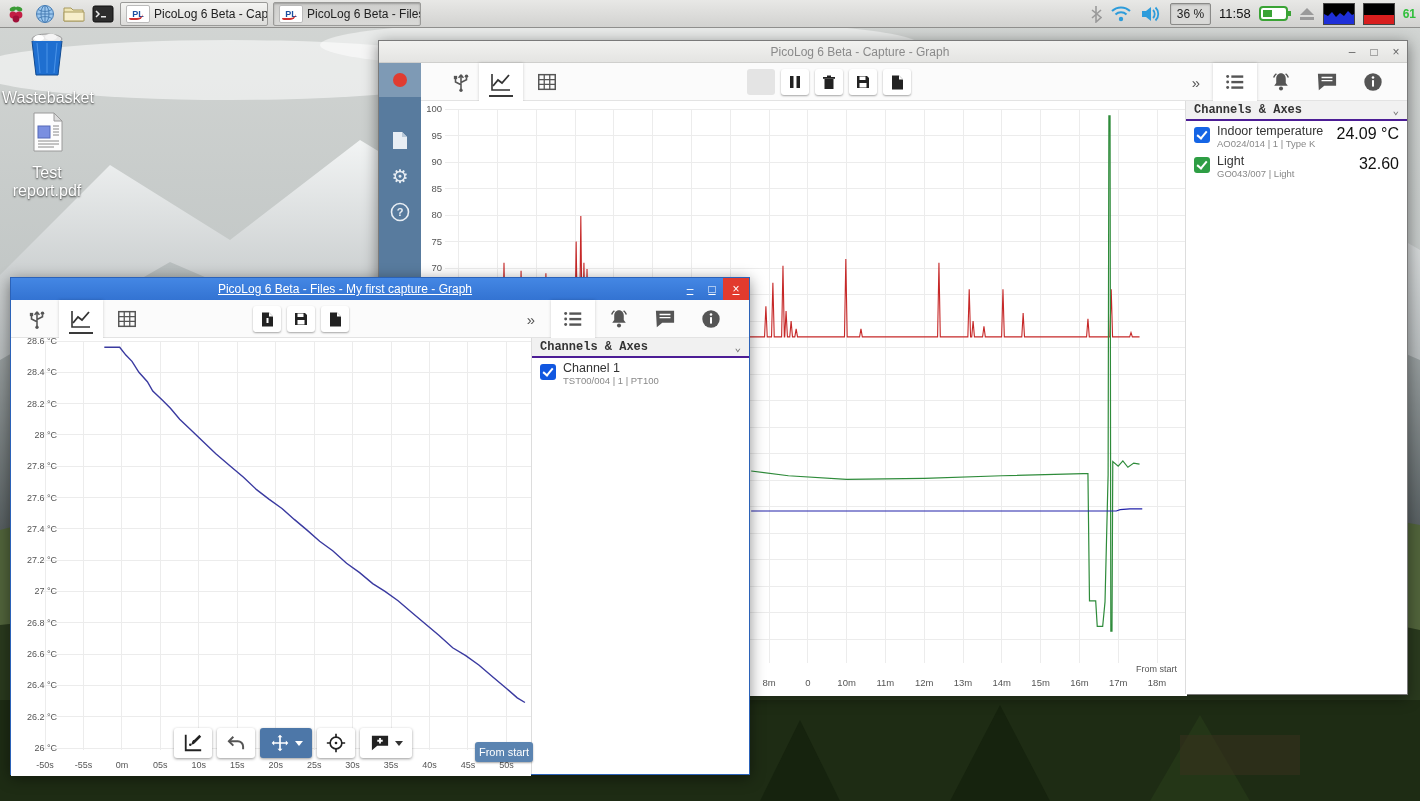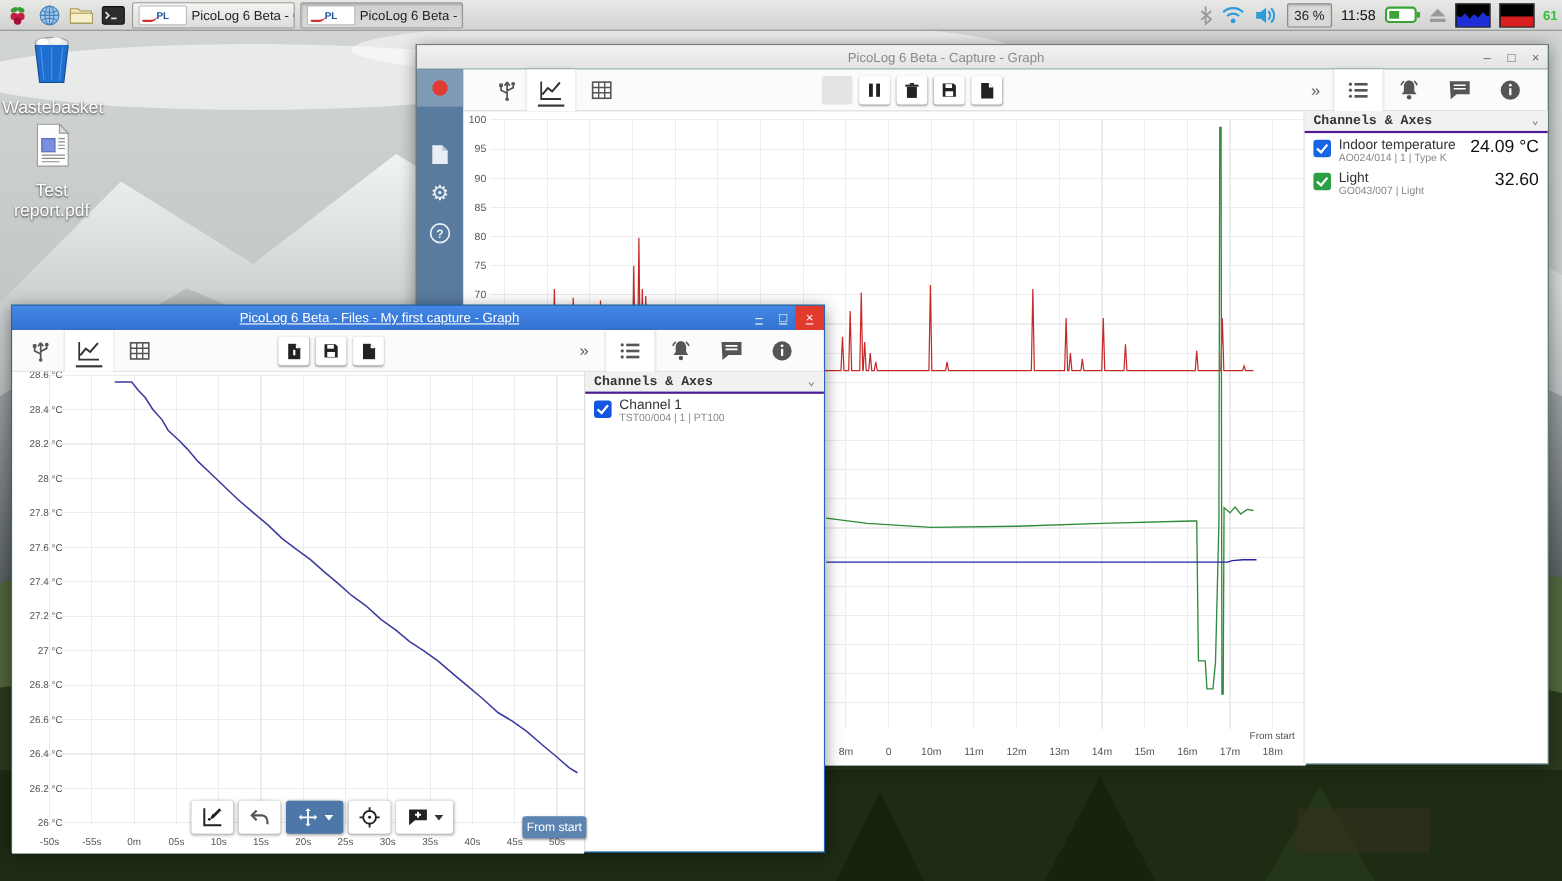--- a/index.html
+++ b/index.html
@@ -11,38 +11,38 @@
 
   
   .taskbar { position:absolute; left:0; top:0; width:1420px; height:28px; z-index:50;
     background:linear-gradient(#e8e8e6,#d2d2d0); border-bottom:1px solid #8f8f8d;
     display:flex; align-items:center; padding:0 4px; gap:5px; }
   .tb-launcher { width:24px; height:24px; display:flex; align-items:center; justify-content:center; border-radius:2px; }
   .taskbtn { height:24px; width:148px; display:flex; align-items:center; gap:4px; padding:0 5px;
     background:linear-gradient(#f4f4f2,#dcdcda); border:1px solid #9a9a98; border-radius:2px;
     font-size:12px; color:#222; white-space:nowrap; overflow:hidden; }
   .taskbtn.active { background:linear-gradient(#cfcfcd,#dadad8); box-shadow:inset 0 1px 2px rgba(0,0,0,.25); }
-  .pl-logo { width:44px; height:18px; background:#fff; border:1px solid #bbb; border-radius:2px;
+  .pl-logo { width:24px; height:18px; background:#fff; border:1px solid #bbb; border-radius:2px;
     font-size:9px; font-weight:bold; color:#1b4fa0; display:flex; align-items:center; justify-content:center; position:relative; flex:none; }
   .pl-logo::after { content:""; position:absolute; left:2px; bottom:2px; width:14px; height:4px;
     border-bottom:2px solid #d03030; border-radius:0 0 6px 2px; }
   .tb-spacer { flex:1; }
   .tray { display:flex; align-items:center; gap:8px; }
   .cpu-pct { border:1px solid #8a8a88; background:#d9d9d7; box-shadow:inset 0 1px 2px rgba(0,0,0,.2);
     font-size:12px; color:#222; padding:3px 6px; border-radius:2px; }
   .clock { font-size:13px; color:#111; }
   .minigraph { width:32px; height:22px; background:#000; border:1px solid #444; position:relative; overflow:hidden; }
   .temp-txt { color:#2fbf3a; font-size:12px; font-weight:bold; }
 
   
   .desk-icon { position:absolute; width:90px; text-align:center; z-index:1; }
   .desk-icon .lbl { margin-top:8px; font-size:16px; color:#fff; text-shadow:0 1px 2px rgba(0,0,0,.8); }
 
   
-  .window { position:absolute; background:#0f766e; box-shadow:0 3px 14px rgba(0,0,0,.45); border:1px solid #7a7a7a; }
+  .window { position:absolute; background:#701a75; box-shadow:0 3px 14px rgba(0,0,0,.45); border:1px solid #7a7a7a; }
   .titlebar { position:absolute; left:0; top:0; right:0; height:22px; display:flex; align-items:center; font-size:12px; }
   .titlebar .title { flex:1; text-align:center; }
   .win-controls { display:flex; align-items:center; height:100%; }
   .win-btn { width:22px; height:100%; display:flex; align-items:center; justify-content:center; font-size:12px; }
 
   
   #win-capture { left:378px; top:40px; width:1030px; height:655px; z-index:10; }
   #win-capture .titlebar { background:linear-gradient(#f2f2f0,#e4e4e2); color:#8a8a8a; border-bottom:1px solid #cfcfcd; }
   #win-capture .win-btn { color:#666; }
 

